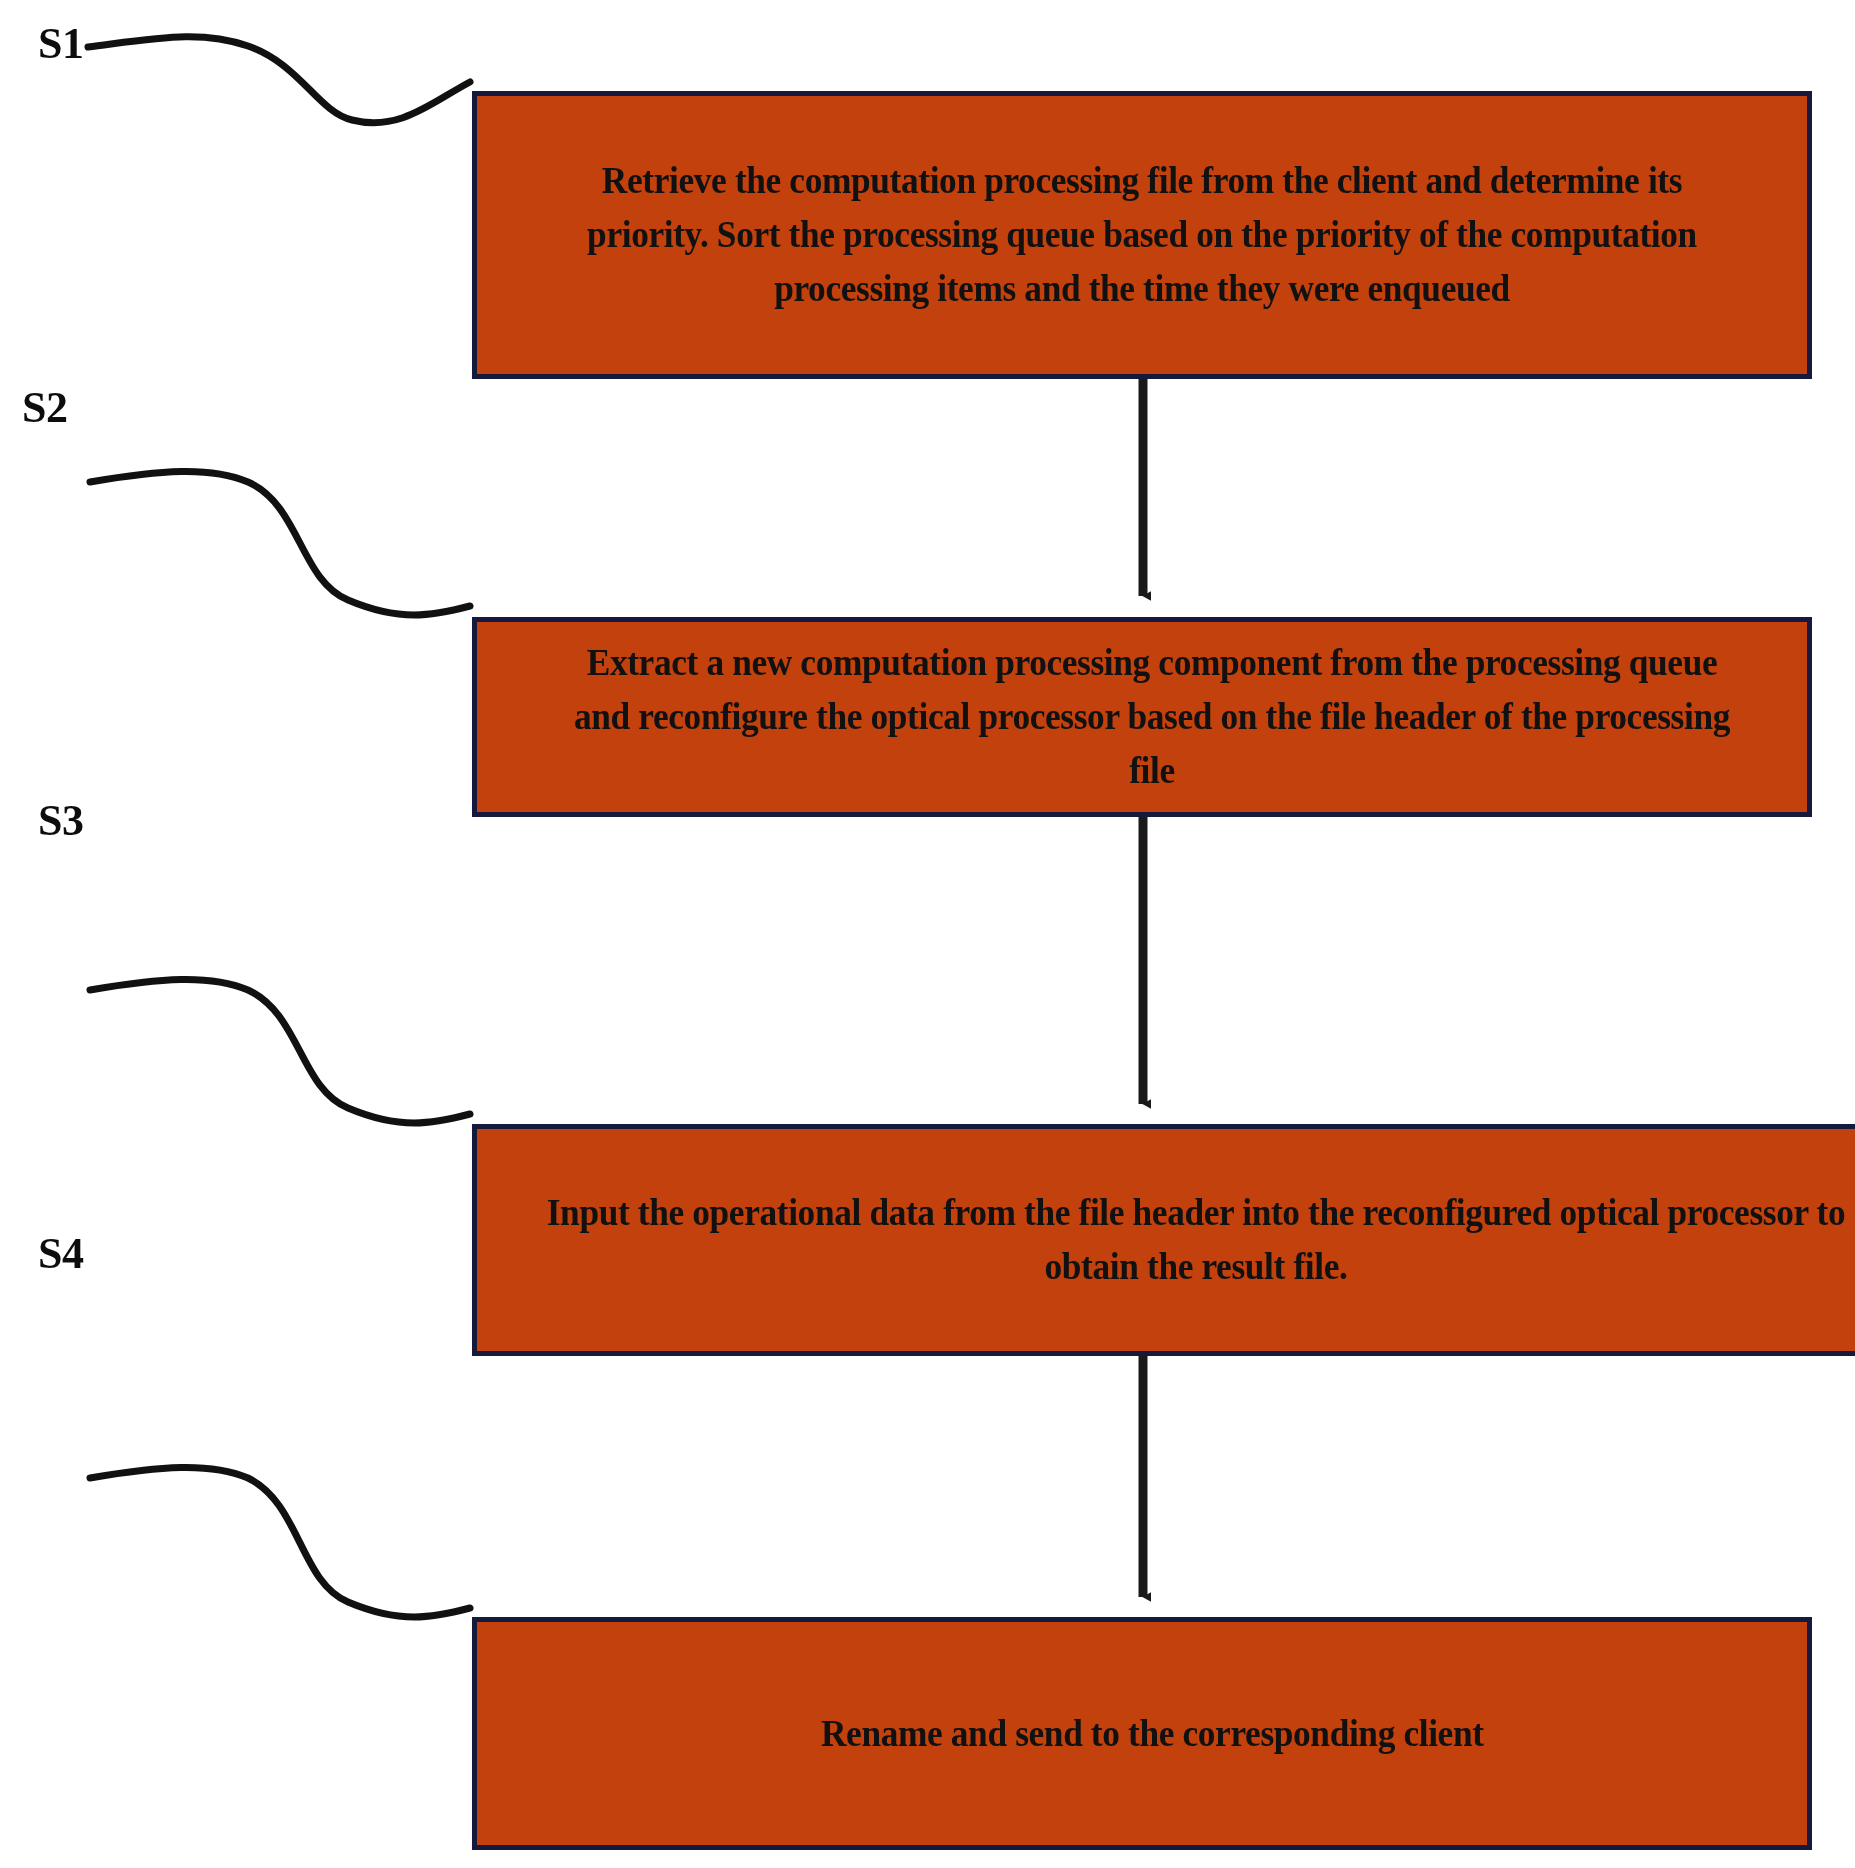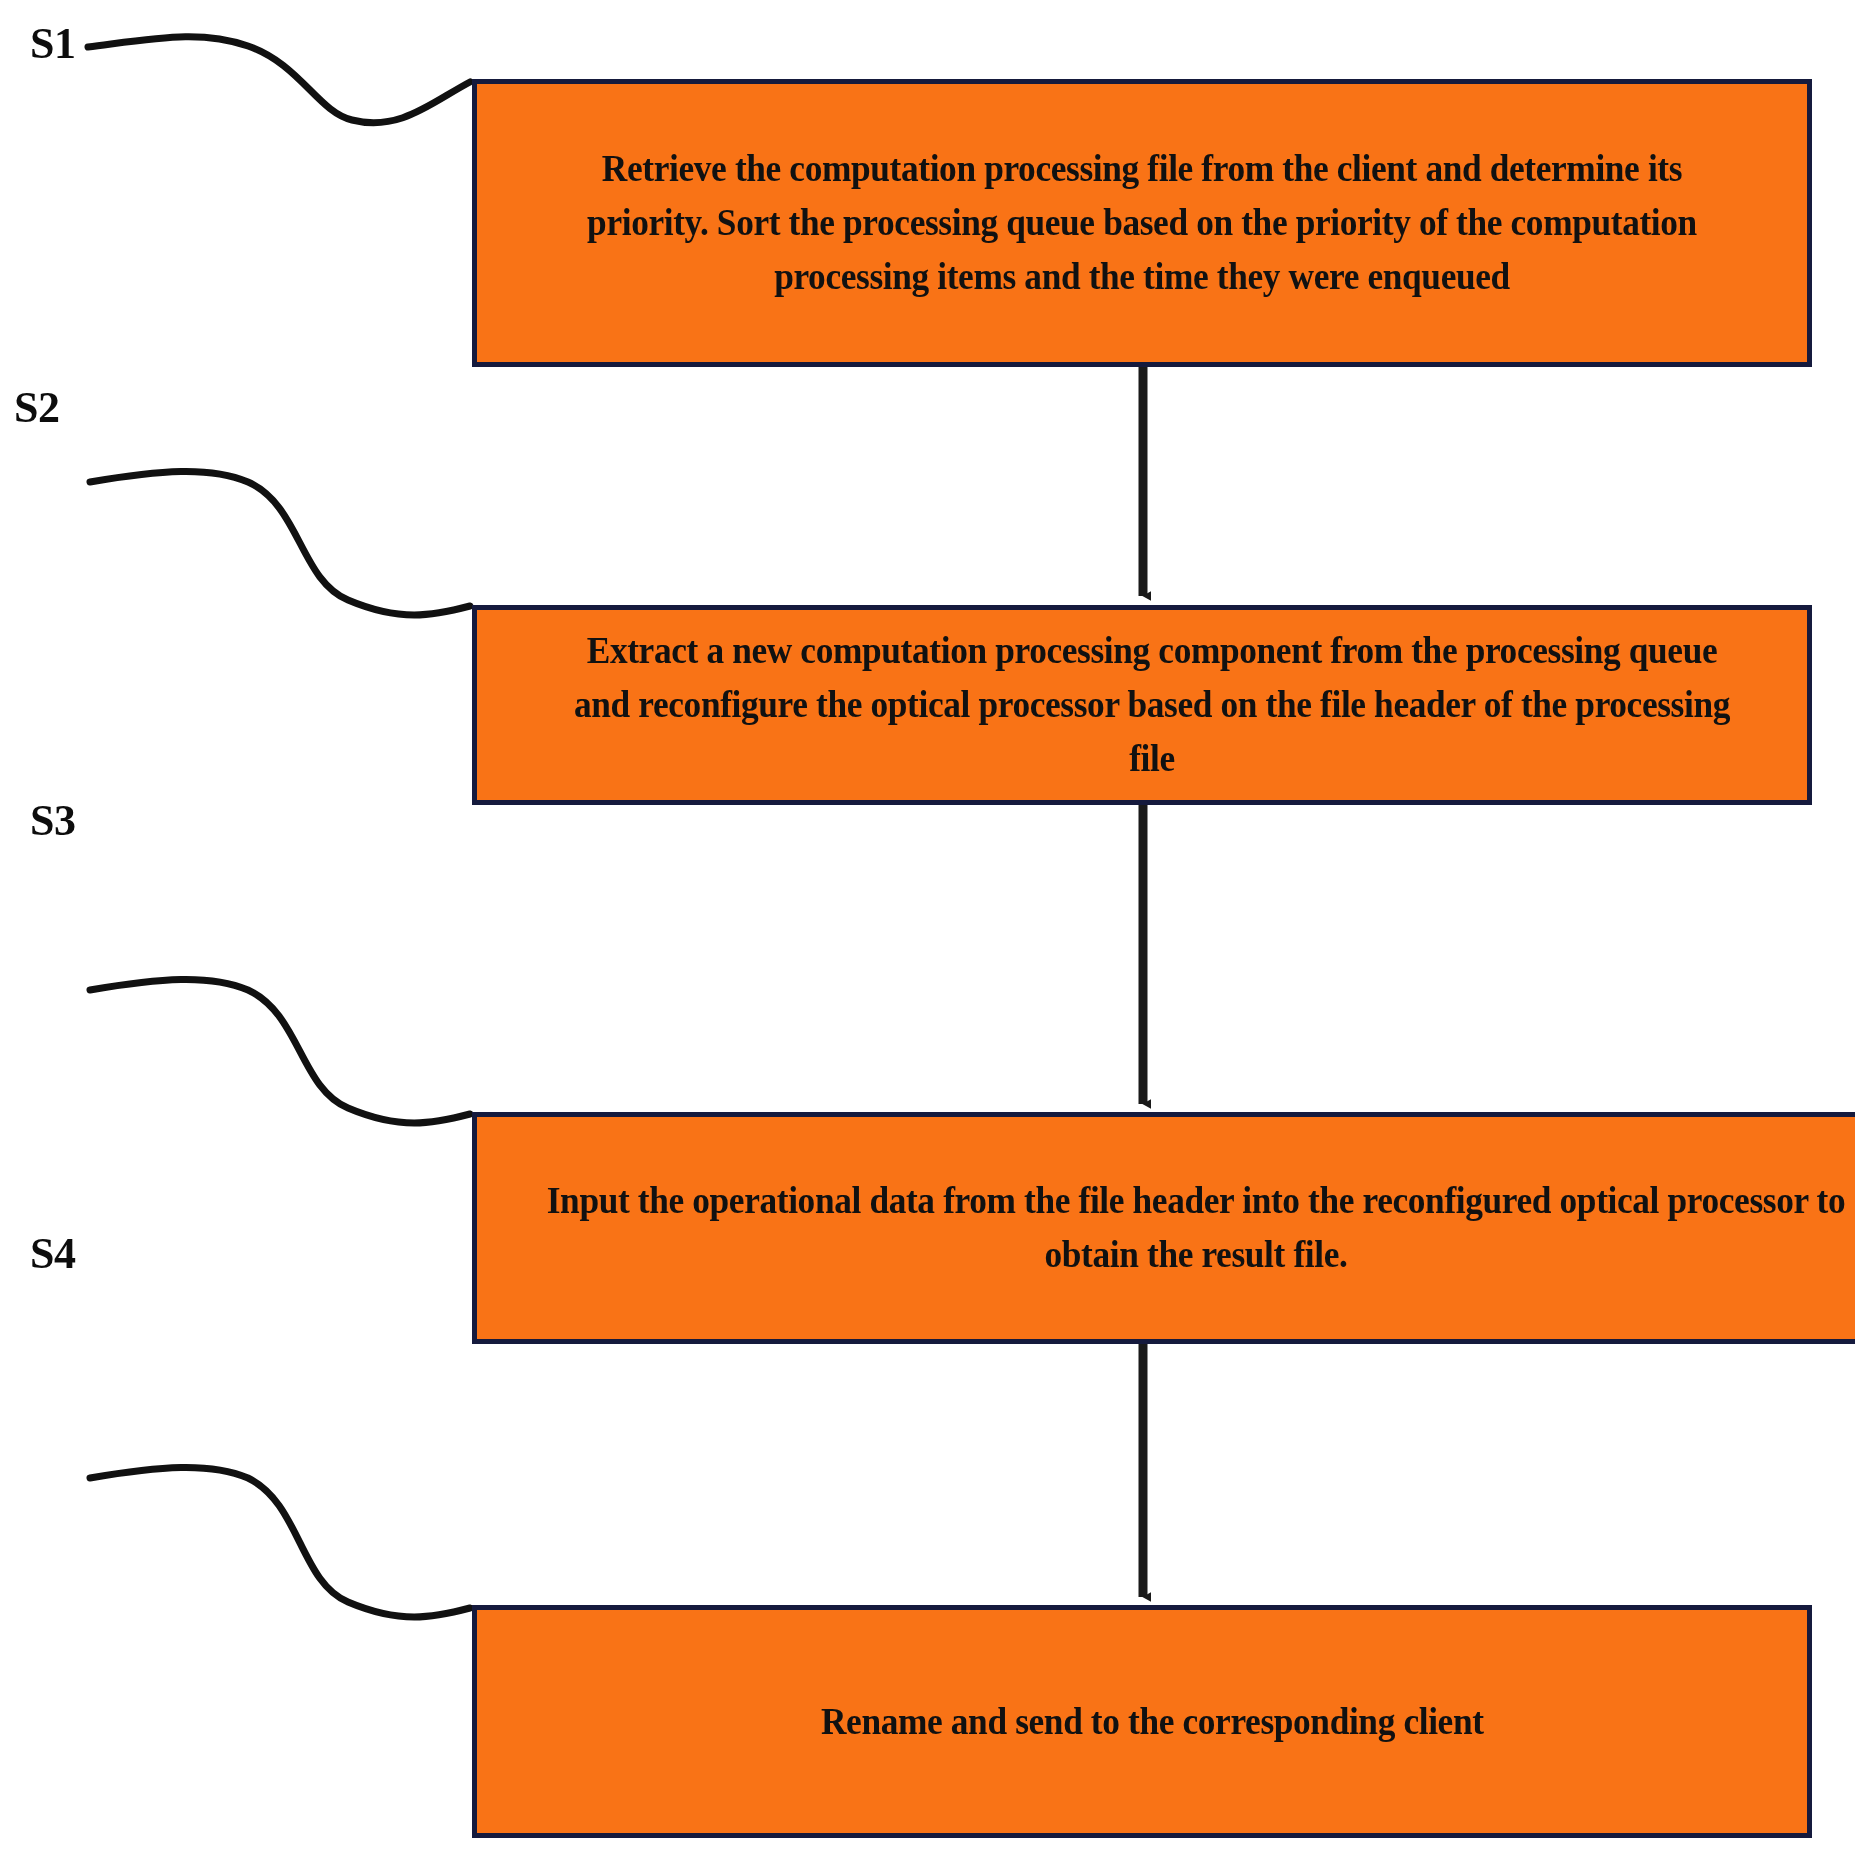--- a/index.html
+++ b/index.html
@@ -22,24 +22,25 @@
     left: 0;
     top: 0;
     width: 1855px;
     height: 1868px;
     pointer-events: none;
   }
   .step-box {
     position: absolute;
     box-sizing: border-box;
     border: 5px solid #151a3d;
-    background: #f97316;
+    background: #c2410c;
     display: flex;
     align-items: center;
     justify-content: center;
+    margin-top: 12px;
   }
   .step-text {
     font-family: "Liberation Serif", "DejaVu Serif", serif;
     font-weight: bold;
     font-size: 38px;
     line-height: 1.42;
     color: #111111;
     text-align: center;
     letter-spacing: -0.4px;
     padding: 0 18px;
@@ -47,20 +48,21 @@
     transform-origin: center center;
   }
   .step-label {
     position: absolute;
     font-family: "Liberation Serif", "DejaVu Serif", serif;
     font-weight: bold;
     font-size: 44px;
     color: #0d0d0d;
     letter-spacing: -0.5px;
     white-space: nowrap;
+    margin-left: 8px;
   }
   #box1 { left: 472px; top: 79px;   width: 1340px; height: 288px; }
   #box2 { left: 472px; top: 605px;  width: 1340px; height: 200px; padding-left: 20px; }
   #box3 { left: 472px; top: 1112px; width: 1448px; height: 232px; }
   #box4 { left: 472px; top: 1605px; width: 1340px; height: 233px; padding-left: 20px; }
 
   #label1 { left: 30px; top: 18px; }
   #label2 { left: 14px; top: 382px; }
   #label3 { left: 30px; top: 795px; }
   #label4 { left: 30px; top: 1228px; }

